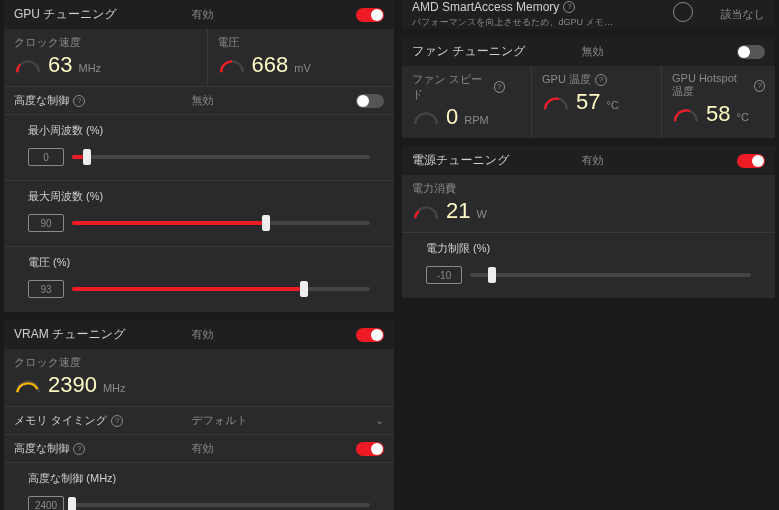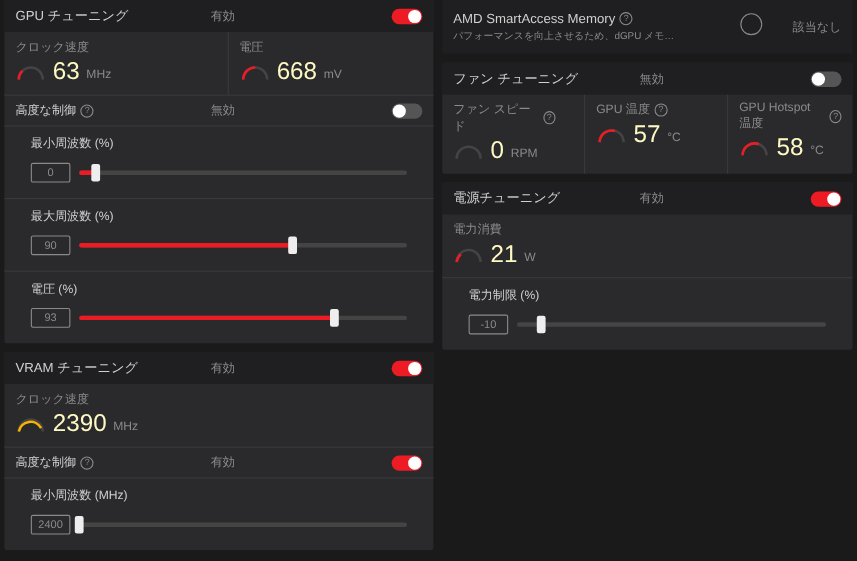--- a/index.html
+++ b/index.html
@@ -51,21 +51,21 @@
   .slider-block{padding:8px 24px 14px;border-top:1px solid var(--border);}
   .slider-title{font-size:11px;color:var(--text);margin-bottom:10px;}
   .slider-row{display:flex;align-items:center;gap:8px;}
   .numbox{width:36px;height:18px;border:1px solid var(--text-dim);font-size:10px;color:var(--text-dim);display:flex;align-items:center;justify-content:center;border-radius:2px;}
   .track{flex:1;height:4px;background:#444;position:relative;border-radius:2px;}
   .fill{position:absolute;left:0;top:0;bottom:0;border-radius:2px;}
   .fill.red{background:var(--red);}
   .fill.yellow{background:var(--yellow);}
   .thumb{position:absolute;width:8px;height:16px;background:#eee;top:-6px;border-radius:2px;transform:translateX(-50%);}
   
-  .sam-card{display:flex;align-items:flex-start;padding:10px 10px;background:var(--panel-dark);gap:21px;}
+  .sam-card{display:flex;align-items:flex-start;padding:0 10px;background:var(--panel-dark);gap:21px;}
   .sam-text{flex:1;}
   .sam-title{font-size:12px;color:var(--text);display:flex;align-items:center;}
   .sam-desc{font-size:9px;color:var(--text-dim);margin-top:2px;}
   .sam-icon{width:20px;height:20px;border:1.5px solid var(--text-dim);border-radius:50%;position:relative;flex-shrink:0;margin-top:2px;}
   .sam-icon::before,.sam-icon::after{content:"";position:absolute;background:var(--text-dim);}
   .sam-status{font-size:11px;color:var(--text-dim);align-self:center;margin-left:6px;text-align:right;}
 </style>
 </head>
 <body>
 
@@ -163,28 +163,33 @@
           <span class="arc"><svg viewBox="0 0 36 24">
                 <path d="M4 20 A14 14 0 0 1 32 20" fill="none" stroke="#444" stroke-width="3"></path>
                 <path d="M4 20 A14 14 0 0 1 30 16" fill="none" stroke="#f7b500" stroke-width="3"></path>
               </svg></span>
           <span class="val">2390</span>
           <span class="unit">MHz</span>
         </div>
       </div>
     </div>
     <div class="subrow">
+      <span class="label"><span>メモリ タイミング</span><span class="info-icon">?</span></span>
+      <span class="value">デフォルト</span>
+      <span class="chev tail">⌄</span>
+    </div>
+    <div class="subrow">
       <span class="label"><span>高度な制御</span><span class="info-icon">?</span></span>
       <span class="value">有効</span>
       <div class="toggle on tail">
           <div class="knob"></div>
         </div>
     </div>
     <div class="slider-block">
-      <div class="slider-title">最小周波数 (MHz)</div>
+      <div class="slider-title">高度な制御 (MHz)</div>
       <div class="slider-row">
         <div class="numbox">2400</div>
         <div class="track">
             <div class="fill yellow" style="width:0%"></div>
             <div class="thumb" style="left:0%"></div>
           </div>
       </div>
     </div>
   </div>
 

